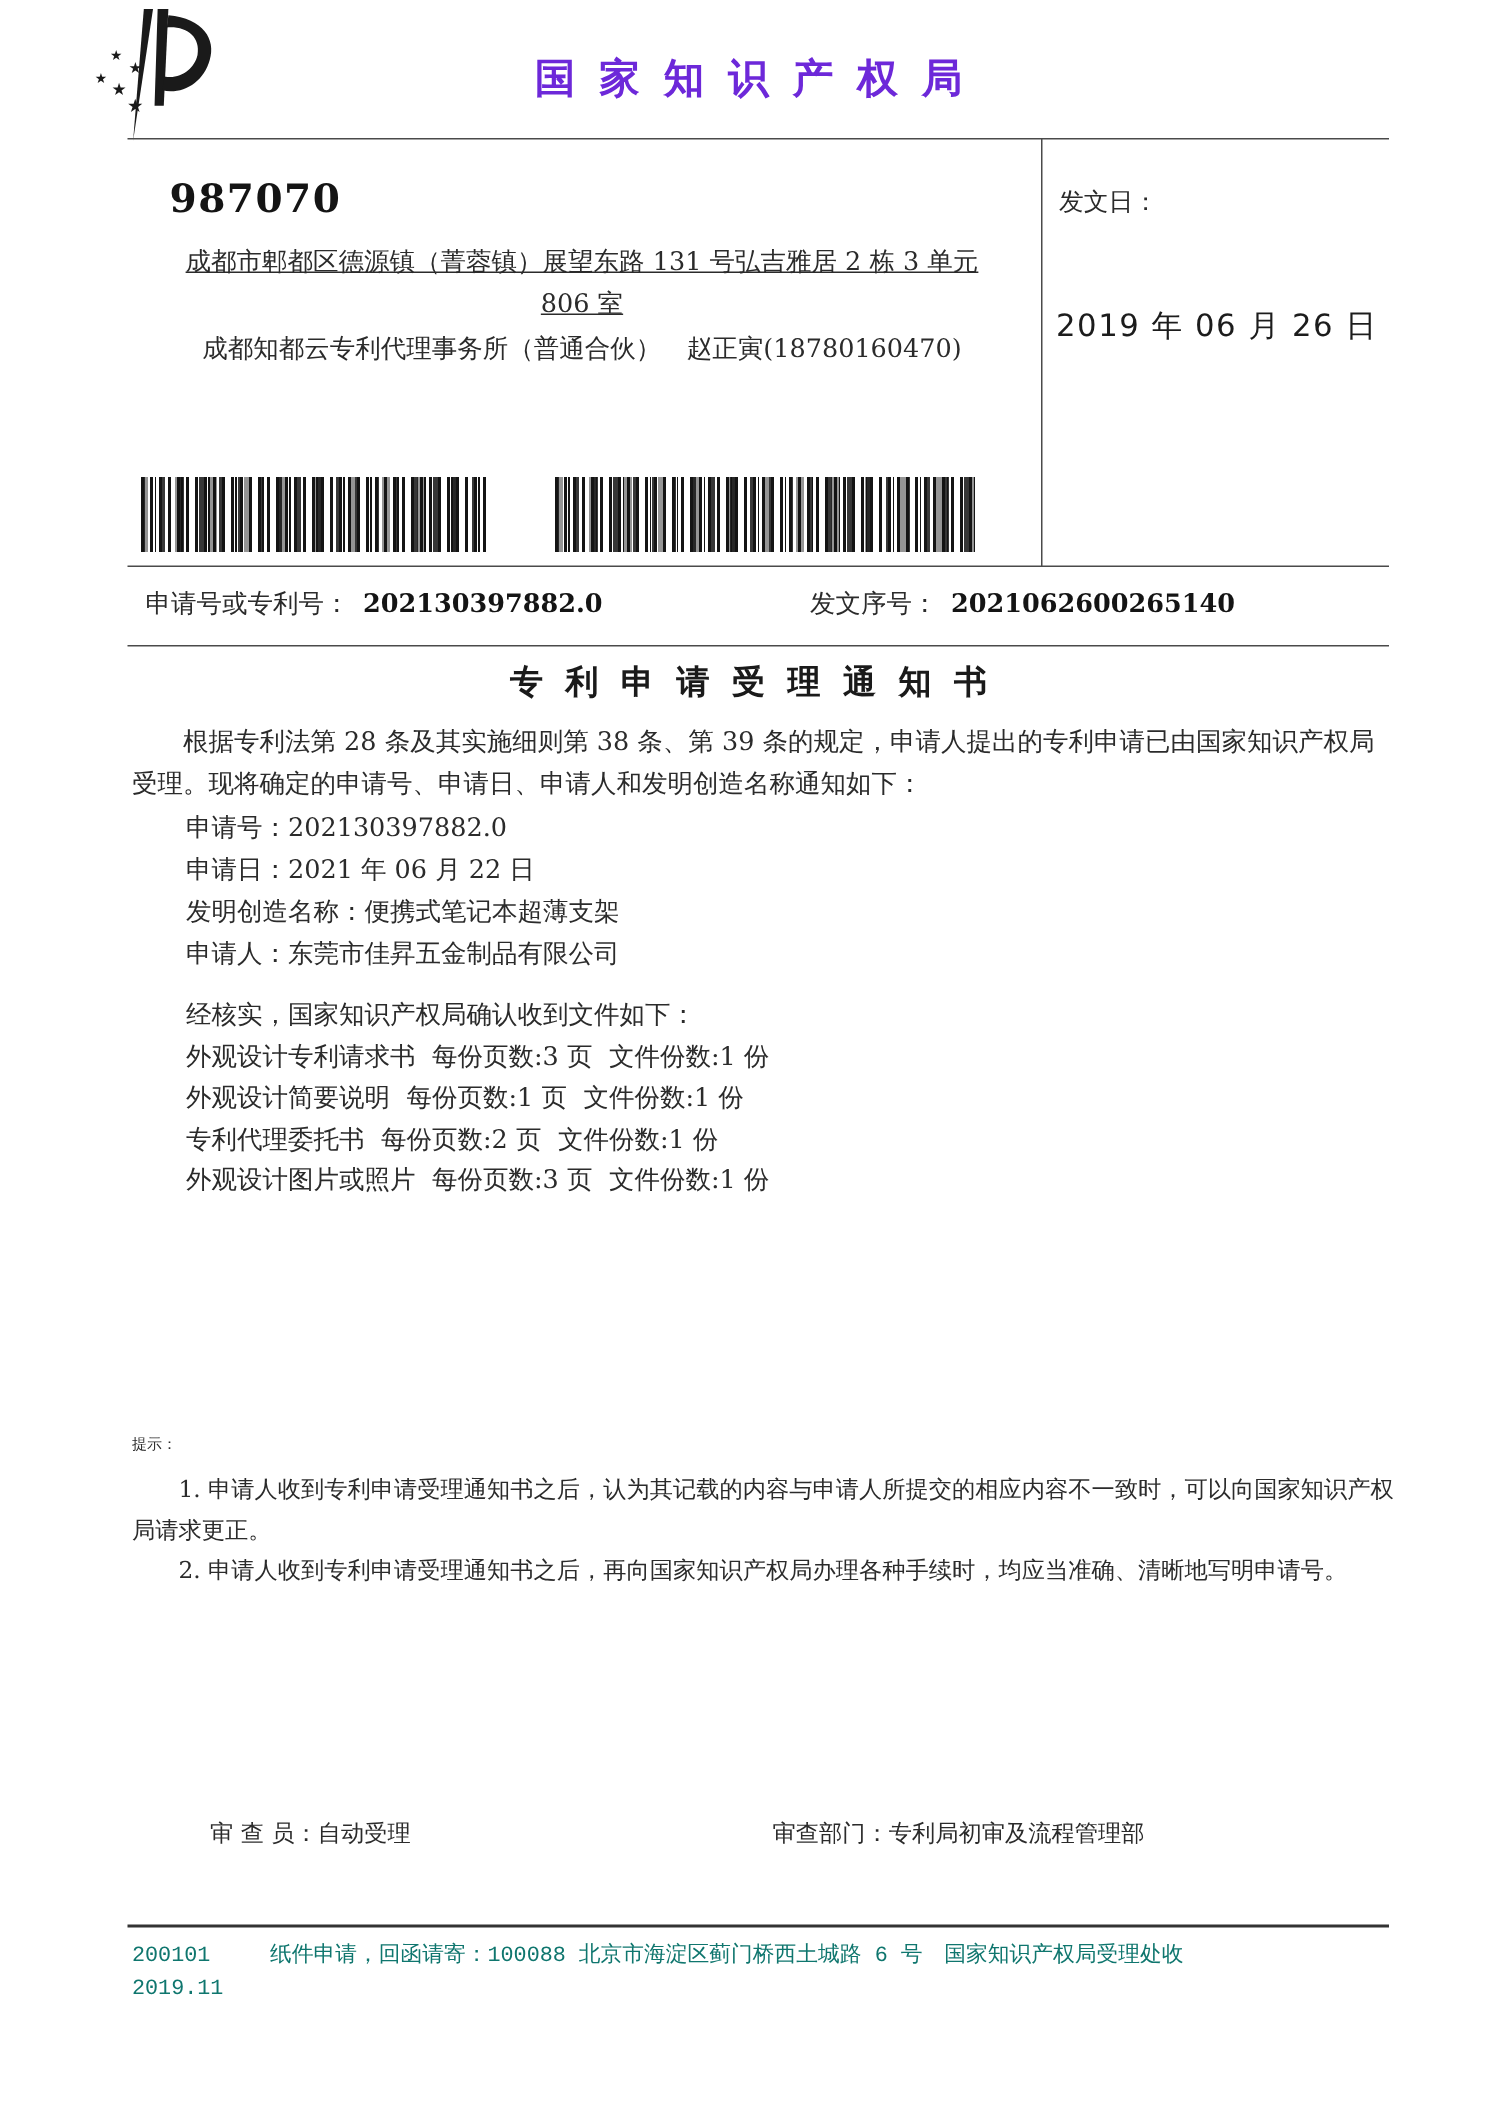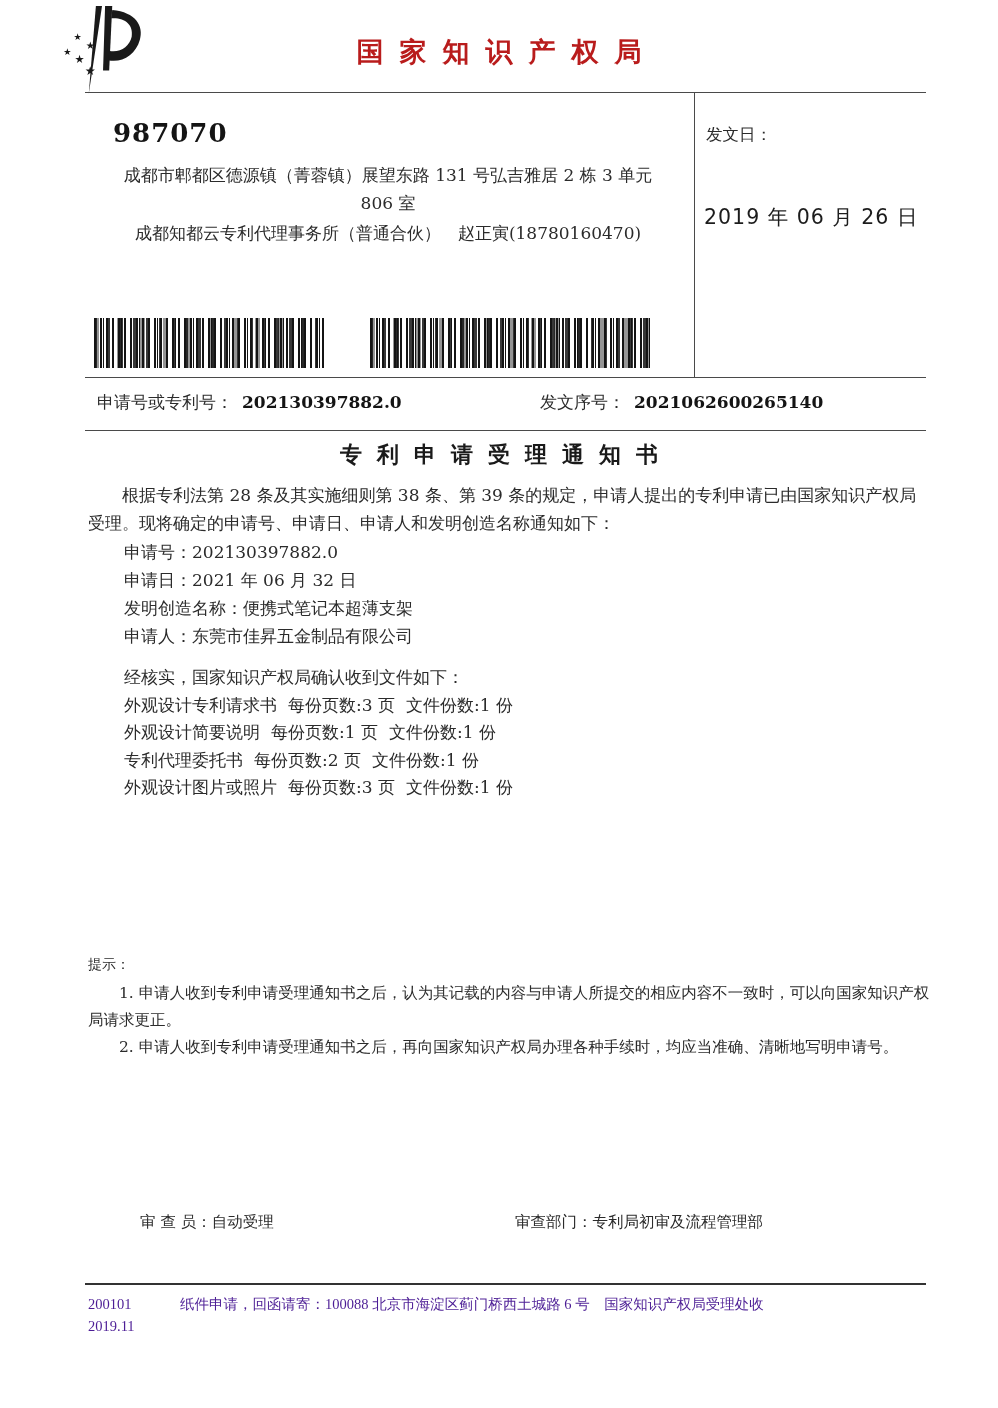--- a/index.html
+++ b/index.html
@@ -1,28 +1,28 @@
 <!DOCTYPE html>
 <html><head>
 <meta charset="utf-8">
 <style>
   html,body{margin:0;padding:0;background:#e8e8e8;}
   #page{position:relative;width:998px;height:1408px;margin:0 auto;background:#ffffff;
         font-family:"DejaVu Serif","Liberation Serif",serif;color:#2b2b2b;overflow:hidden;}
   .abs{position:absolute;}
   
   .hdr-title{top:34px;left:0;right:0;text-align:center;font-size:27px;font-weight:bold;
-             letter-spacing:16px;text-indent:16px;color:#b91c1c;}
+             letter-spacing:16px;text-indent:16px;color:#6d28d9;}
   .logo{left:58px;top:5px;width:86px;height:90px;}
   .hline{left:85px;width:841px;border-top:1.6px solid #4a4a4a;height:0;}
   .vline{left:694px;top:92px;height:286px;width:0;border-left:1.6px solid #4a4a4a;}
   
   .recipient{left:85px;top:118px;width:606px;}
   .zip{font-size:26px;font-weight:bold;color:#141414;margin:0 0 13px 28px;letter-spacing:1px;}
-  .addr{text-align:center;font-size:17px;line-height:28px;margin:0;}
+  .addr{text-align:center;font-size:17px;line-height:28px;margin:0;text-decoration:underline;}
   .agency{text-align:center;font-size:17px;line-height:28px;margin:2px 0 0 0;}
   
   .dispatch-label{left:706px;top:124px;font-size:16.5px;}
   .dispatch-date{left:704px;top:203px;font-size:20.5px;font-family:"DejaVu Sans","Liberation Sans",sans-serif;
                  letter-spacing:1px;color:#1c1c1c;}
   
   .barcode{top:318px;height:50px;
     background:
       repeating-linear-gradient(90deg,#141414 0 2px,transparent 2px 6px),
       repeating-linear-gradient(90deg,#141414 0 1px,transparent 1px 9px),
@@ -36,30 +36,30 @@
   .ref-right{left:540px;}
   .ref-val{font-weight:bold;color:#141414;margin-left:9px;}
   
   .notice-title{top:440px;left:0;right:0;text-align:center;font-size:22px;font-weight:bold;
                 letter-spacing:15px;text-indent:15px;color:#1a1a1a;}
   .intro{left:88px;top:482px;width:840px;font-size:17px;line-height:27.5px;text-indent:2em;margin:0;}
   .fields{left:124px;top:538px;font-size:17px;line-height:28px;}
   .docs{left:124px;top:664px;font-size:17px;line-height:27.5px;}
   .doc-part{margin-left:11px;}
   
-  .tips-head{left:88px;top:956px;font-size:14px;}
+  .tips-head{left:88px;top:956px;font-size:10px;}
   .tips{left:88px;top:980px;width:846px;}
   .tips p{margin:0;font-size:15.5px;line-height:27px;text-indent:2em;}
   
   .sign-row{top:1212px;font-size:15.5px;}
   .sign-left{left:140px;}
   .sign-right{left:515px;}
   .hr-footer{top:1283px;border-top:2.2px solid #333;}
   
-  .footer{font-family:Liberation Serif, serif;font-size:14.5px;line-height:21.5px;color:#4c1d95;}
+  .footer{font-family:Liberation Mono, monospace;font-size:14.5px;line-height:21.5px;color:#0f766e;}
   .f-codes{left:88px;top:1294px;}
   .f-text{left:180px;top:1294px;width:748px;}
 </style>
 </head>
 <body>
 
 <div id="page">
 
   <svg class="abs logo" viewBox="0 0 82 88" aria-hidden="true">
     <polygon points="36,1 42,1 29,87" fill="#1a1a1a"></polygon>
@@ -98,21 +98,21 @@
     <span>发文序号：</span><span class="ref-val">2021062600265140</span>
   </div>
 
   <div class="abs hline" style="top:430px;"></div>
 
   <div class="abs notice-title">专利申请受理通知书</div>
   <p class="abs intro">根据专利法第 28 条及其实施细则第 38 条、第 39 条的规定，申请人提出的专利申请已由国家知识产权局受理。现将确定的申请号、申请日、申请人和发明创造名称通知如下：</p>
 
   <div class="abs fields">
     <div><span>申请号：</span><span>202130397882.0</span></div>
-    <div><span>申请日：</span><span>2021 年 06 月 32 日</span></div>
+    <div><span>申请日：</span><span>2021 年 06 月 22 日</span></div>
     <div><span>发明创造名称：</span><span>便携式笔记本超薄支架</span></div>
     <div><span>申请人：</span><span>东莞市佳昇五金制品有限公司</span></div>
   </div>
 
   <div class="abs docs">
     <div>经核实，国家知识产权局确认收到文件如下：</div>
     <div><span>外观设计专利请求书</span><span class="doc-part">每份页数:3 页</span><span class="doc-part">文件份数:1 份</span></div>
     <div><span>外观设计简要说明</span><span class="doc-part">每份页数:1 页</span><span class="doc-part">文件份数:1 份</span></div>
     <div><span>专利代理委托书</span><span class="doc-part">每份页数:2 页</span><span class="doc-part">文件份数:1 份</span></div>
     <div><span>外观设计图片或照片</span><span class="doc-part">每份页数:3 页</span><span class="doc-part">文件份数:1 份</span></div>

